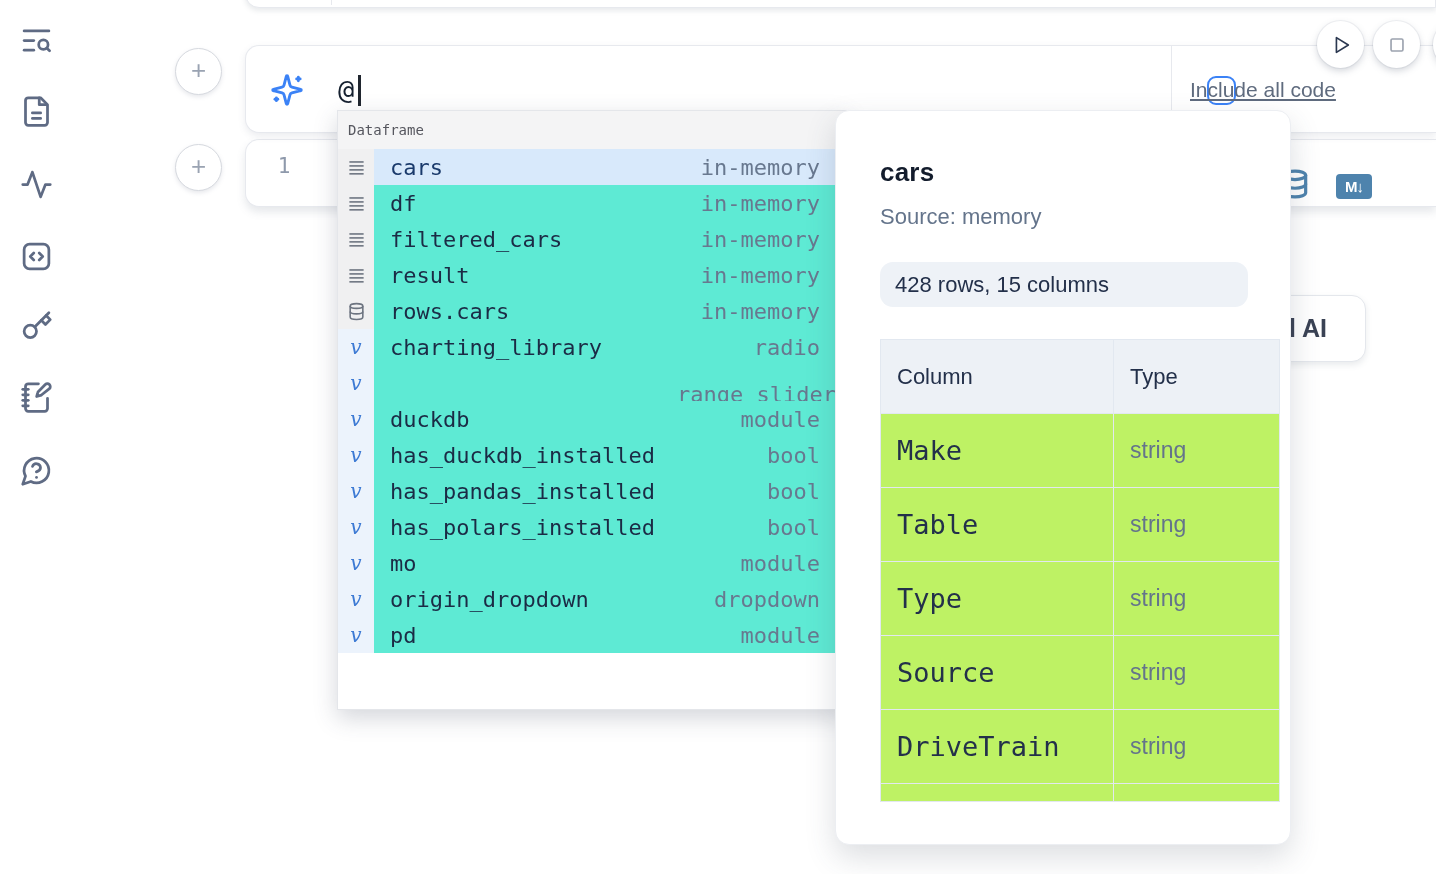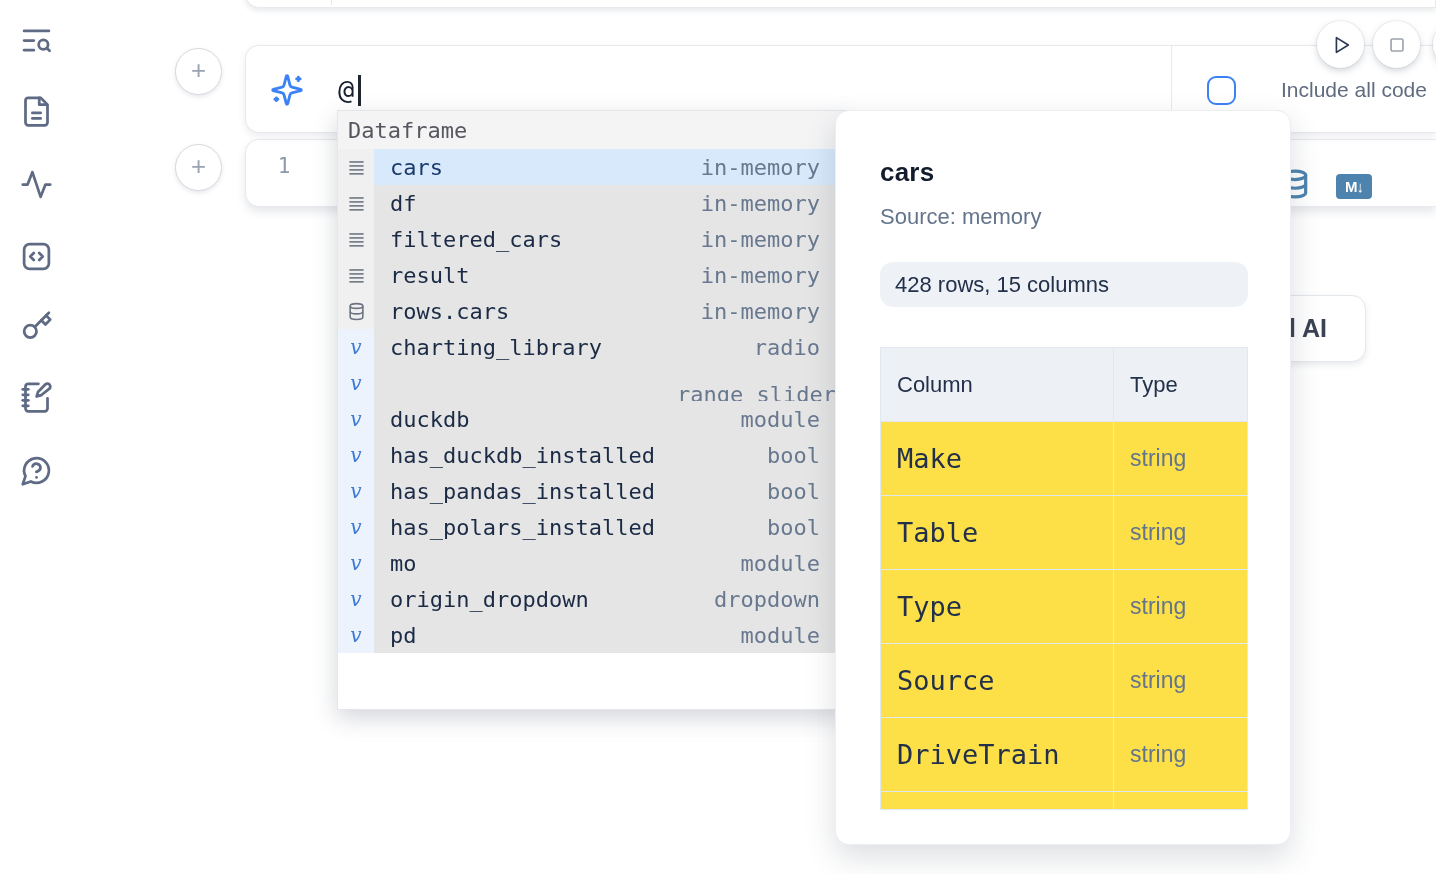--- a/index.html
+++ b/index.html
@@ -50,44 +50,44 @@
                  stroke-linecap:round; stroke-linejoin:round; }
   .prompt-text { position:absolute; left:92px; top:28px;
                  font-family:"DejaVu Sans Mono", monospace; font-size:27px;
                  color:#15202f; }
   .caret { position:absolute; left:112px; top:29px; width:2.5px; height:31px;
            background:#20262f; }
   .ai-divider { position:absolute; left:925px; top:0; bottom:0; width:1px;
                 background:#e7e9ee; }
   .include-box { position:absolute; left:961px; top:30px; width:29px; height:29px;
                  border:2.5px solid #3b82f6; border-radius:9px; background:#fff; }
-  .include-label { position:absolute; left:1035px; top:32px; font-size:21px;
-                   color:#5f6b7e; }
+  .include-label { position:absolute; left:944px; top:32px; font-size:21px;
+                   color:#5f6b7e;text-decoration:underline; }
 
   
   .round-btn { width:47px; height:47px; border-radius:50%; background:#fff;
                box-shadow:0 0 0 1px rgba(130,140,160,.10), 0 3px 7px rgba(100,110,130,.28);
                display:flex; align-items:center; justify-content:center; z-index:20; }
   .round-btn svg { width:22px; height:22px; fill:none; stroke-linejoin:round; }
 
   
   .dropdown { left:337px; top:110px; width:510px; height:600px; background:#fff;
               border:1px solid #e4e6ea; box-shadow:0 8px 22px rgba(60,70,90,.22);
               overflow:hidden; z-index:5;
               font-family:"DejaVu Sans Mono", monospace; }
-  .dd-header { height:38px; background:#f4f4f5; color:#55565e; font-size:22px;
+  .dd-header { height:38px; background:#f4f4f5; color:#55565e; font-size:14px;
                display:flex; align-items:center; padding-left:10px; }
   .dd-row { height:36px; display:flex; align-items:stretch; font-size:22px; }
   .dd-gutter { width:36px; flex:0 0 36px; background:#f0f0f1; display:flex;
                align-items:center; justify-content:center; }
   .dd-gutter svg { width:19px; height:19px; stroke:#6d7480; stroke-width:2; fill:none; }
   .dd-gutter.var { background:#ecf3fc; }
   .v-glyph { font-family:"DejaVu Serif", serif; font-style:italic; font-size:20px;
              color:#3d7ad4; }
-  .dd-main { flex:1; display:flex; align-items:center; background:#e5e5e5;
+  .dd-main { flex:1; display:flex; align-items:center; background:#5eead4;
              padding-left:16px; padding-right:26px; min-width:0; }
   .dd-row.selected .dd-main { background:#d8e9fb; }
   .dd-name { color:#1b2b45; white-space:pre; }
   .dd-row.selected .dd-name { color:#1a3a6b; }
   .dd-type { margin-left:auto; color:#68788f; white-space:pre; }
   .dd-type.overflow { margin-right:-16px;margin-top:23px; }
 
   
   .ai-btn { left:1200px; top:295px; width:166px; height:67px; background:#fff;
             border:1px solid #e4e7ec; border-radius:14px;
@@ -99,25 +99,25 @@
   
   .popup { left:835px; top:110px; width:456px; height:735px; background:#fff;
            border:1px solid #eceef2; border-radius:14px;
            box-shadow:0 12px 30px rgba(60,70,90,.18); z-index:10;
            padding:46px 44px 0 44px; }
   .popup h2 { font-size:26px; color:#131c2c; letter-spacing:.2px; }
   .popup .source { margin-top:16px; font-size:22px; color:#64748b; }
   .popup .shape-pill { margin-top:32px; width:368px; height:45px; background:#eef2f7;
            border-radius:13px; font-size:22px; color:#23304a; line-height:45px;
            padding-left:15px; }
-  .schema-wrap { margin-top:40px; width:368px; height:463px; overflow:hidden;
+  .schema-wrap { margin-top:32px; width:400px; height:463px; overflow:hidden;
                  border:1px solid #e2e8f0;text-align:center; }
   .schema-row { display:flex; height:74px; border-bottom:1px solid #e2e8f0; }
   .schema-row:first-child { background:#edf1f6; }
-  .schema-row + .schema-row { background:#fde047; }
+  .schema-row + .schema-row { background:#bef264; }
   .sc-col { width:233px; border-right:1px solid #e2e8f0; display:flex;
             align-items:center; padding-left:16px;
             font-family:"DejaVu Sans Mono", monospace; font-size:27px; color:#23304a; }
   .sc-type { flex:1; display:flex; align-items:center; padding-left:16px;
              font-size:23px; color:#64748b; }
   .schema-row:first-child .sc-col, .schema-row:first-child .sc-type {
       font-family:"Liberation Sans", sans-serif; font-size:22px; color:#23304a; }
 </style>
 </head>
 <body>

